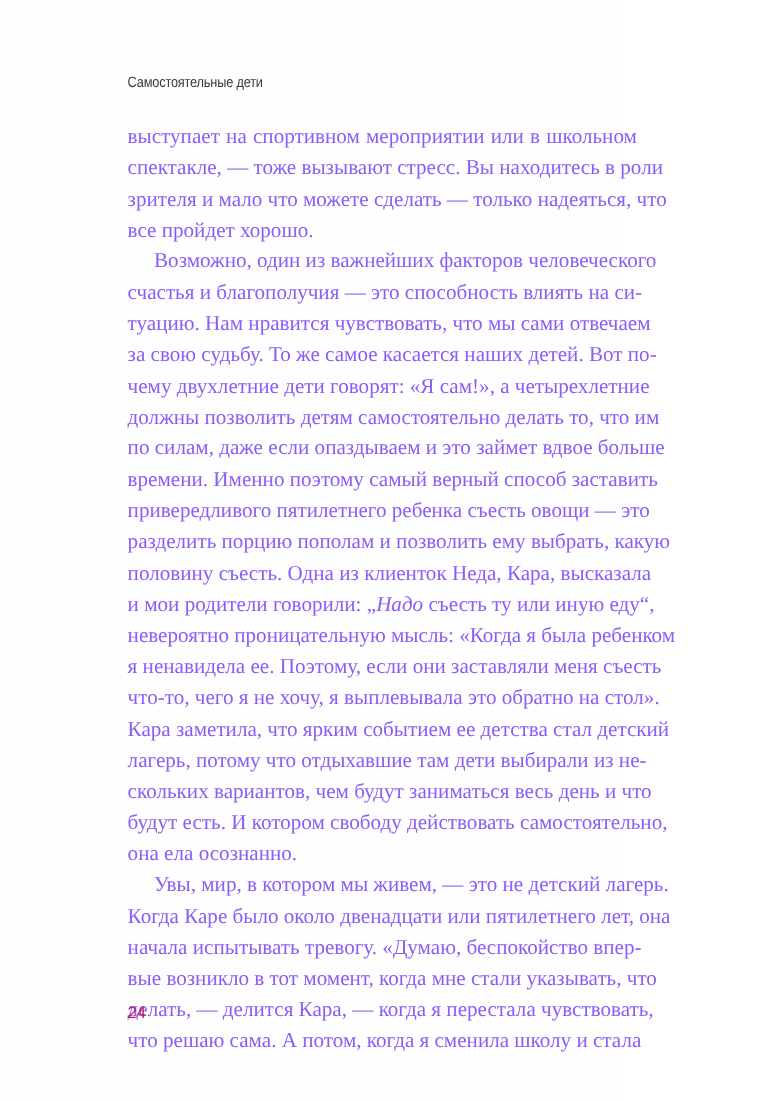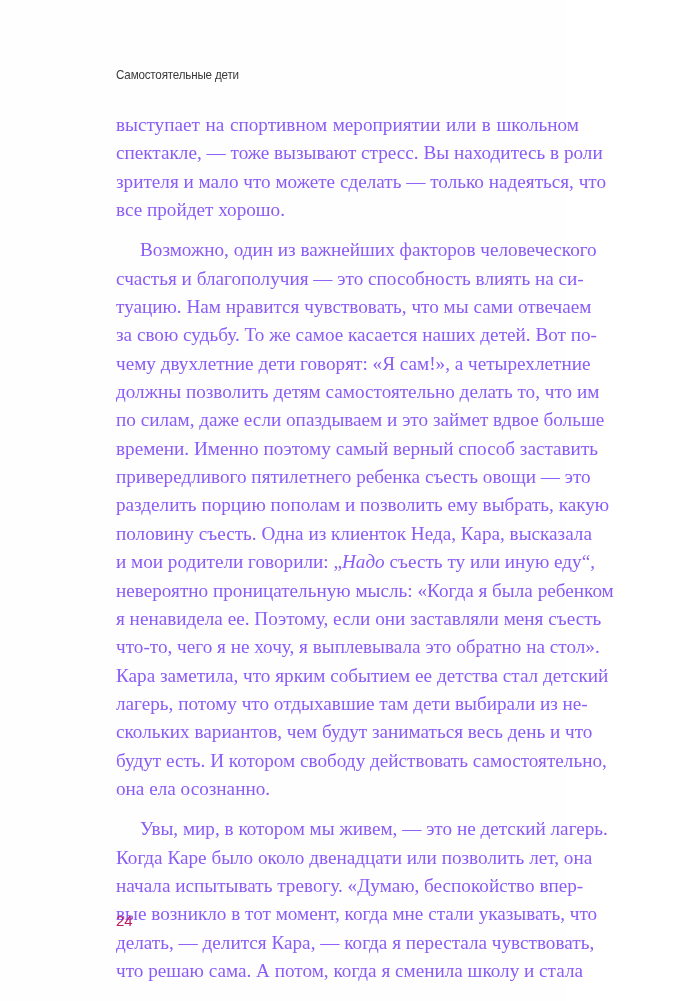--- a/index.html
+++ b/index.html
@@ -48,21 +48,20 @@
     text-align: justify;
     text-align-last: justify;
     height: 28.35px;
   }
   .line.last {
     text-align: center;
     text-align-last: left;
   }
   .line.indent {
     padding-left: 24px;
-    margin-top: 12px;
   }
   .line em {
     font-style: italic;
   }
   .page-number {
     position: absolute;
     left: 116px;
     top: 912px;
     font-family: "Liberation Sans", sans-serif;
     font-size: 15px;
@@ -102,21 +101,21 @@
       <span class="line">что-то, чего я не хочу, я выплевывала это обратно на стол».</span>
       <span class="line">Кара заметила, что ярким событием ее детства стал детский</span>
       <span class="line">лагерь, потому что отдыхавшие там дети выбирали из не-</span>
       <span class="line">скольких вариантов, чем будут заниматься весь день и что</span>
       <span class="line">будут есть. И котором свободу действовать самостоятельно,</span>
       <span class="line last">она ела осознанно.</span>
     </div>
 
     <div>
       <span class="line indent">Увы, мир, в котором мы живем, — это не детский лагерь.</span>
-      <span class="line">Когда Каре было около двенадцати или позволить лет, она</span>
+      <span class="line">Когда Каре было около двенадцати или пятилетнего лет, она</span>
       <span class="line">начала испытывать тревогу. «Думаю, беспокойство впер-</span>
       <span class="line">вые возникло в тот момент, когда мне стали указывать, что</span>
       <span class="line">делать, — делится Кара, — когда я перестала чувствовать,</span>
       <span class="line">что решаю сама. А потом, когда я сменила школу и стала</span>
     </div>
   </div>
 
   <div class="page-number">24</div>
 </div>
 

